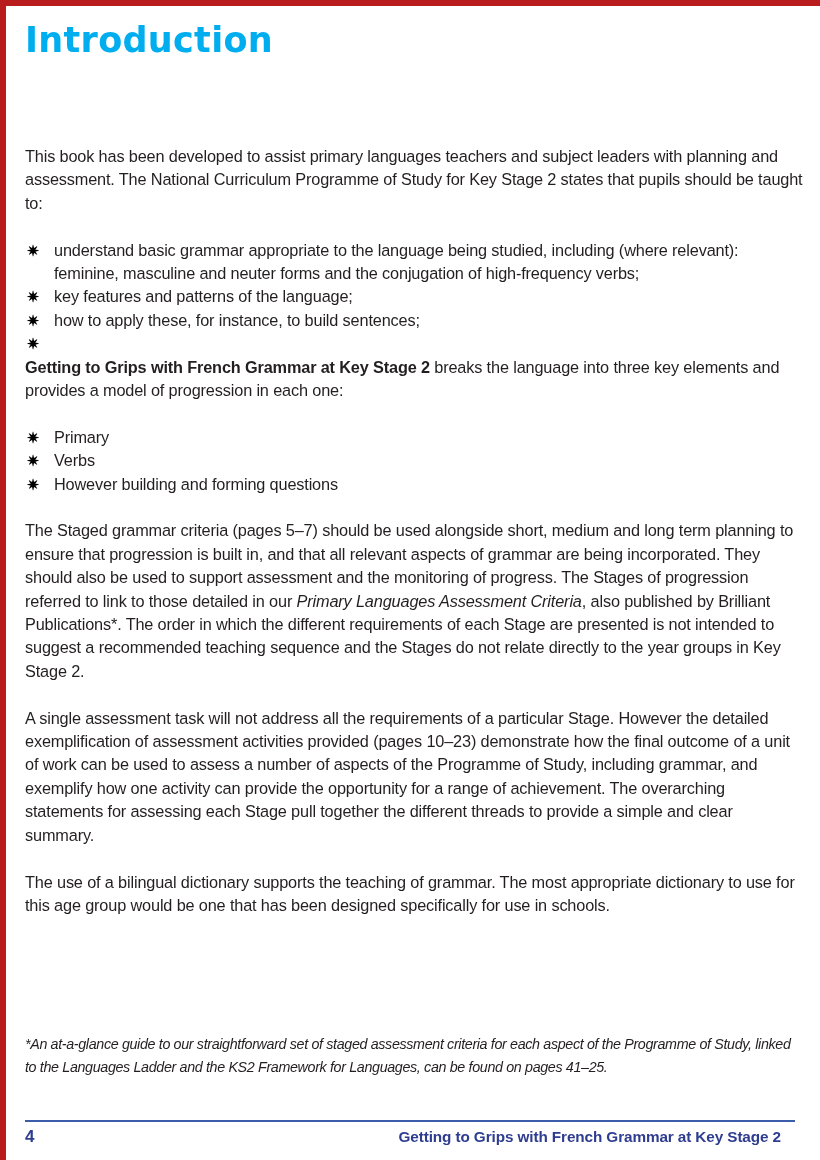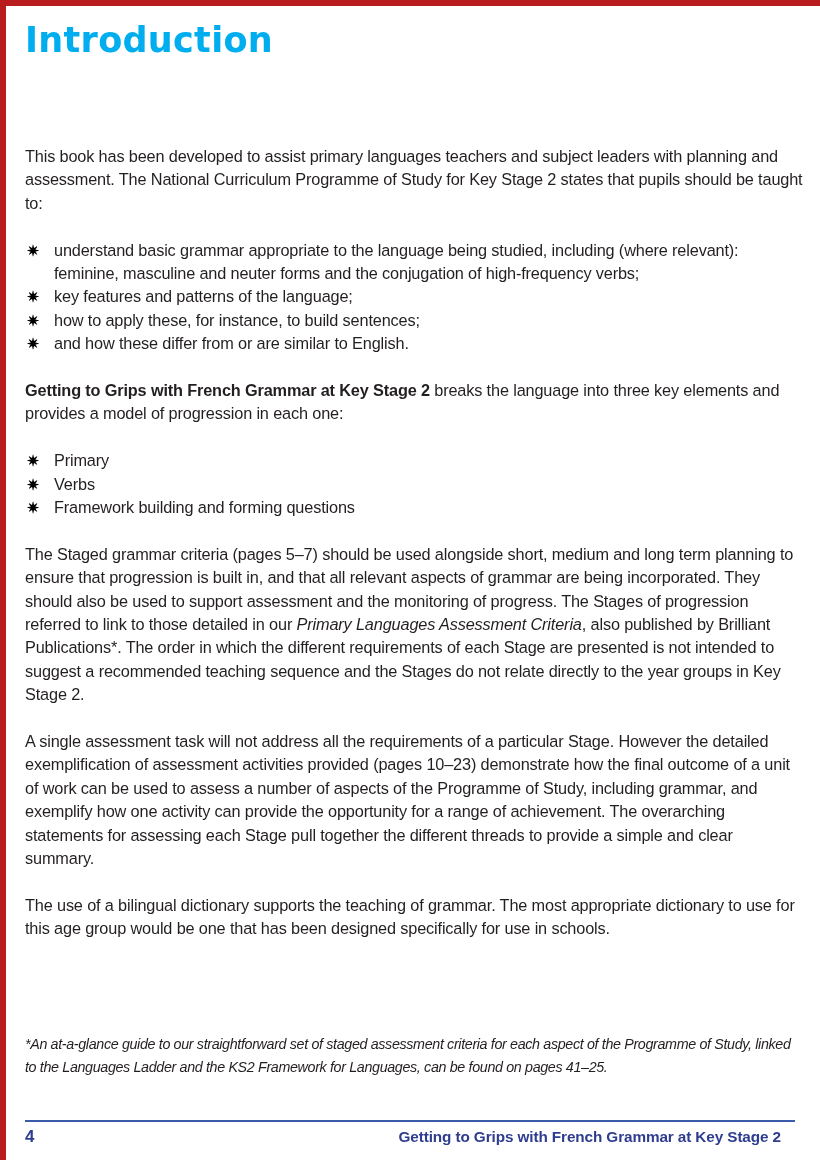--- a/index.html
+++ b/index.html
@@ -131,38 +131,37 @@
       <li>
         <span class="bullet-icon">✷</span>
         <span>key features and patterns of the language;</span>
       </li>
       <li>
         <span class="bullet-icon">✷</span>
         <span>how to apply these, for instance, to build sentences;</span>
       </li>
       <li>
         <span class="bullet-icon">✷</span>
-        <span>and how these differ from or are similar to English.</span>
       </li>
     </ul>
 
     <p><strong>Getting to Grips with French Grammar at Key Stage 2</strong><span> breaks the language into three key elements and provides a model of progression in each one:</span></p>
 
     <ul class="bullets">
       <li>
         <span class="bullet-icon">✷</span>
         <span>Primary</span>
       </li>
       <li>
         <span class="bullet-icon">✷</span>
         <span>Verbs</span>
       </li>
       <li>
         <span class="bullet-icon">✷</span>
-        <span>Framework building and forming questions</span>
+        <span>However building and forming questions</span>
       </li>
     </ul>
 
     <p><span>The Staged grammar criteria (pages 5–7) should be used alongside short, medium and long term planning to ensure that progression is built in, and that all relevant aspects of grammar are being incorporated. They should also be used to support assessment and the monitoring of progress. The Stages of progression referred to link to those detailed in our </span><em>Primary Languages Assessment Criteria</em><span>, also published by Brilliant Publications*. The order in which the different requirements of each Stage are presented is not intended to suggest a recommended teaching sequence and the Stages do not relate directly to the year groups in Key Stage 2.</span></p>
 
     <p>A single assessment task will not address all the requirements of a particular Stage. However the detailed exemplification of assessment activities provided (pages 10–23) demonstrate how the final outcome of a unit of work can be used to assess a number of aspects of the Programme of Study, including grammar, and exemplify how one activity can provide the opportunity for a range of achievement. The overarching statements for assessing each Stage pull together the different threads to provide a simple and clear summary.</p>
 
     <p>The use of a bilingual dictionary supports the teaching of grammar. The most appropriate dictionary to use for this age group would be one that has been designed specifically for use in schools.</p>
   </div>
 

